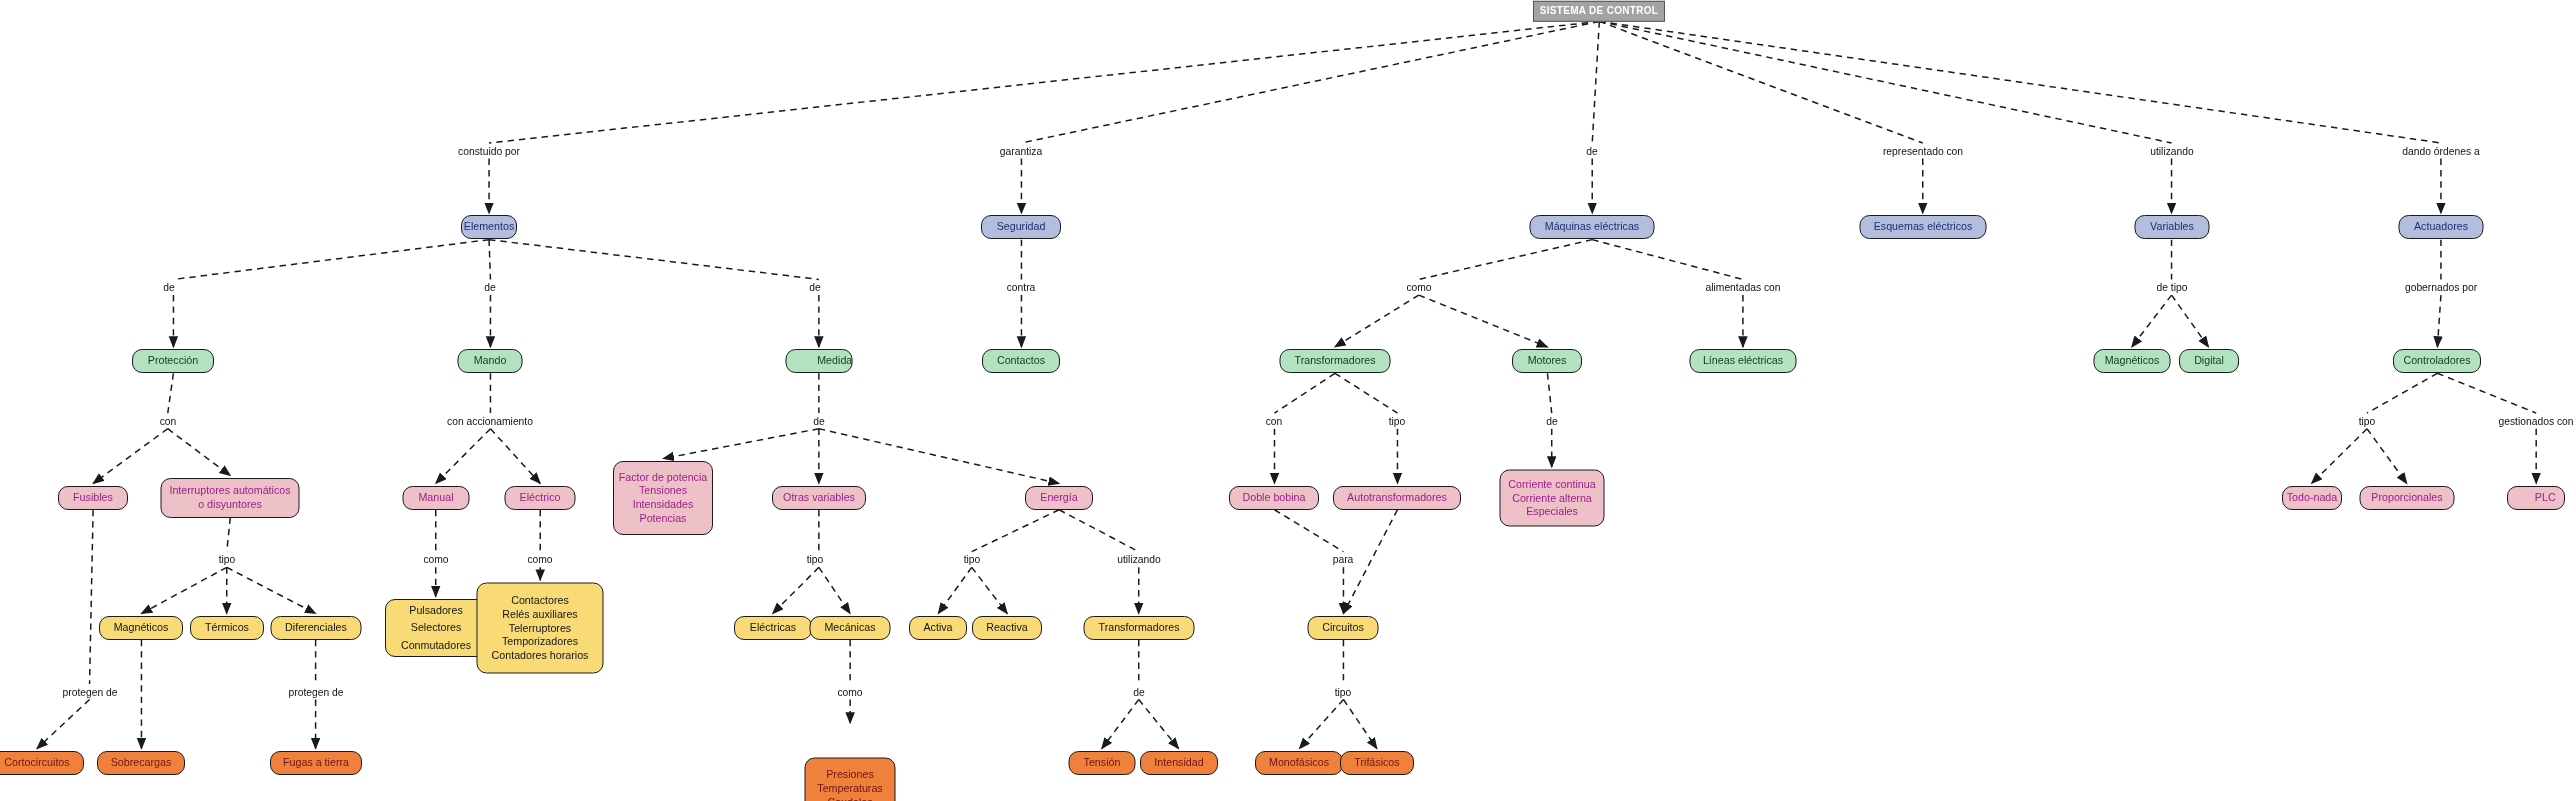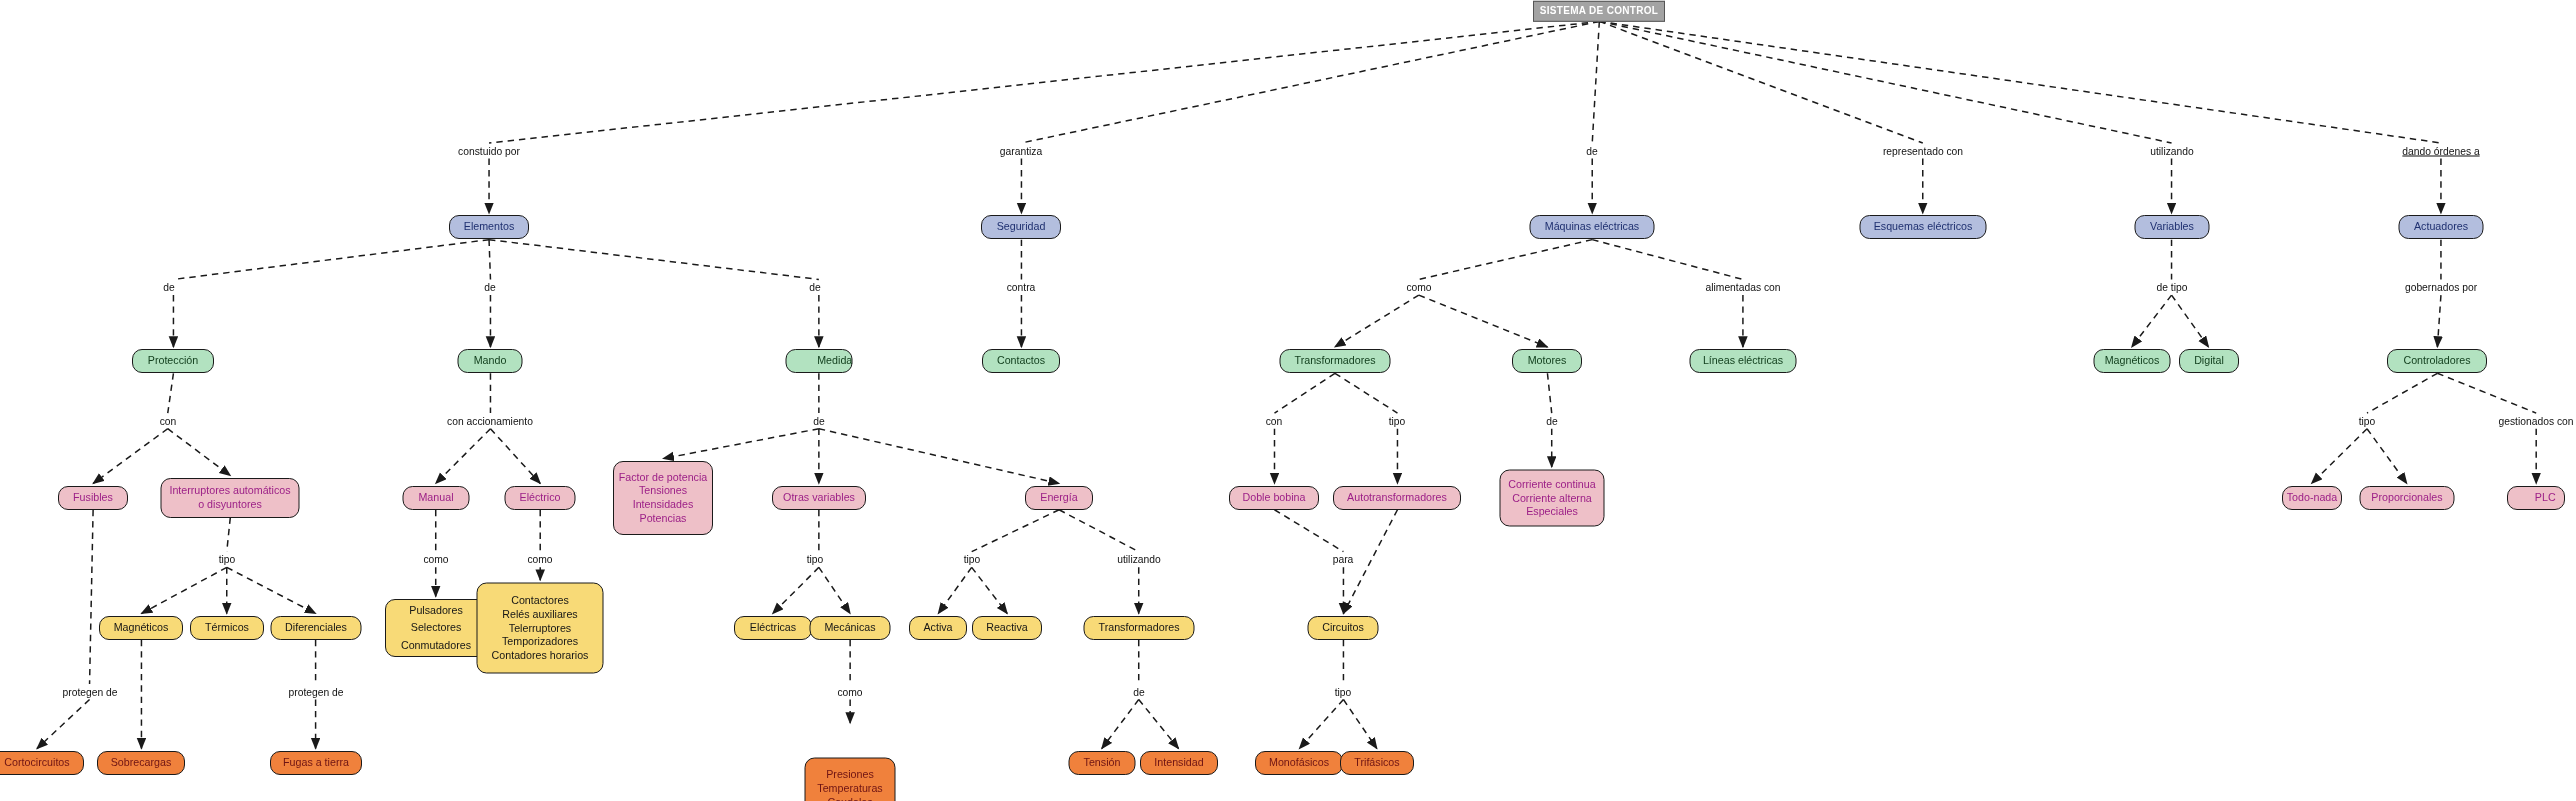--- a/index.html
+++ b/index.html
@@ -188,21 +188,21 @@
         <line x1="1890" y1="900" x2="1890" y2="962"></line>
         <line x1="1890" y1="984" x2="1828" y2="1053" marker-end="url(#arrow)"></line>
         <line x1="1890" y1="984" x2="1937" y2="1053" marker-end="url(#arrow)"></line>
       </g>
   </svg>
 
   <div id="nodes-layer">
       <div class="node n-root" style="left: 1599px; top: 11.4px; width: 132px; min-height: 20px;">
         <span class="ln">SISTEMA DE CONTROL</span>
       </div>
-      <div class="node n-blue" style="left: 489px; top: 227px; width: 80px; min-height: 24px;">
+      <div class="node n-blue" style="left: 489px; top: 227px; width: 56px; min-height: 24px;">
         <span class="ln">Elementos</span>
       </div>
       <div class="node n-blue" style="left: 1021px; top: 227px; width: 80px; min-height: 24px;">
         <span class="ln">Seguridad</span>
       </div>
       <div class="node n-blue" style="left: 1592px; top: 227px; width: 125px; min-height: 24px;">
         <span class="ln">Máquinas eléctricas</span>
       </div>
       <div class="node n-blue" style="left: 1923px; top: 227px; width: 127px; min-height: 24px;">
         <span class="ln">Esquemas eléctricos</span>
@@ -233,21 +233,21 @@
       </div>
       <div class="node n-green" style="left: 1743px; top: 361px; width: 107px; min-height: 24px;">
         <span class="ln">Líneas eléctricas</span>
       </div>
       <div class="node n-green" style="left: 2132px; top: 361px; width: 77px; min-height: 24px;">
         <span class="ln">Magnéticos</span>
       </div>
       <div class="node n-green" style="left: 2209px; top: 361px; width: 60px; min-height: 24px;">
         <span class="ln">Digital</span>
       </div>
-      <div class="node n-green" style="left: 2437px; top: 361px; width: 100px; min-height: 24px;">
+      <div class="node n-green" style="left: 2437px; top: 361px; width: 88px; min-height: 24px;">
         <span class="ln">Controladores</span>
       </div>
       <div class="node n-pink" style="left: 93px; top: 498px; width: 70px; min-height: 24px;">
         <span class="ln">Fusibles</span>
       </div>
       <div class="node n-pink" style="left: 230px; top: 498px; width: 139px; min-height: 40px;">
         <span class="ln">Interruptores automáticos</span>
         <span class="ln">o disyuntores</span>
       </div>
       <div class="node n-pink" style="left: 436px; top: 498px; width: 67px; min-height: 24px;">
@@ -354,21 +354,21 @@
       <div class="node n-orange" style="left: 1377px; top: 763px; width: 74px; min-height: 24px;">
         <span class="ln">Trifásicos</span>
       </div>
     </div>
   <div id="labels-layer">
       <div class="edge-label" style="left: 489px; top: 151px;">constuido por</div>
       <div class="edge-label" style="left: 1021px; top: 151px;">garantiza</div>
       <div class="edge-label" style="left: 1592px; top: 151px;">de</div>
       <div class="edge-label" style="left: 1923px; top: 151px;">representado con</div>
       <div class="edge-label" style="left: 2172px; top: 151px;">utilizando</div>
-      <div class="edge-label" style="left: 2441px; top: 151px; text-decoration: underline;">dando órdenes a</div>
+      <div class="edge-label" style="left: 2441px; top: 151px;">dando órdenes a</div>
       <div class="edge-label" style="left: 169px; top: 287px;">de</div>
       <div class="edge-label" style="left: 490px; top: 287px;">de</div>
       <div class="edge-label" style="left: 815px; top: 287px;">de</div>
       <div class="edge-label" style="left: 1021px; top: 287px;">contra</div>
       <div class="edge-label" style="left: 1419px; top: 287px;">como</div>
       <div class="edge-label" style="left: 1743px; top: 287px;">alimentadas con</div>
       <div class="edge-label" style="left: 2172px; top: 287px;">de tipo</div>
       <div class="edge-label" style="left: 2441px; top: 287px;">gobernados por</div>
       <div class="edge-label" style="left: 168px; top: 421px;">con</div>
       <div class="edge-label" style="left: 490px; top: 421px;">con accionamiento</div>

